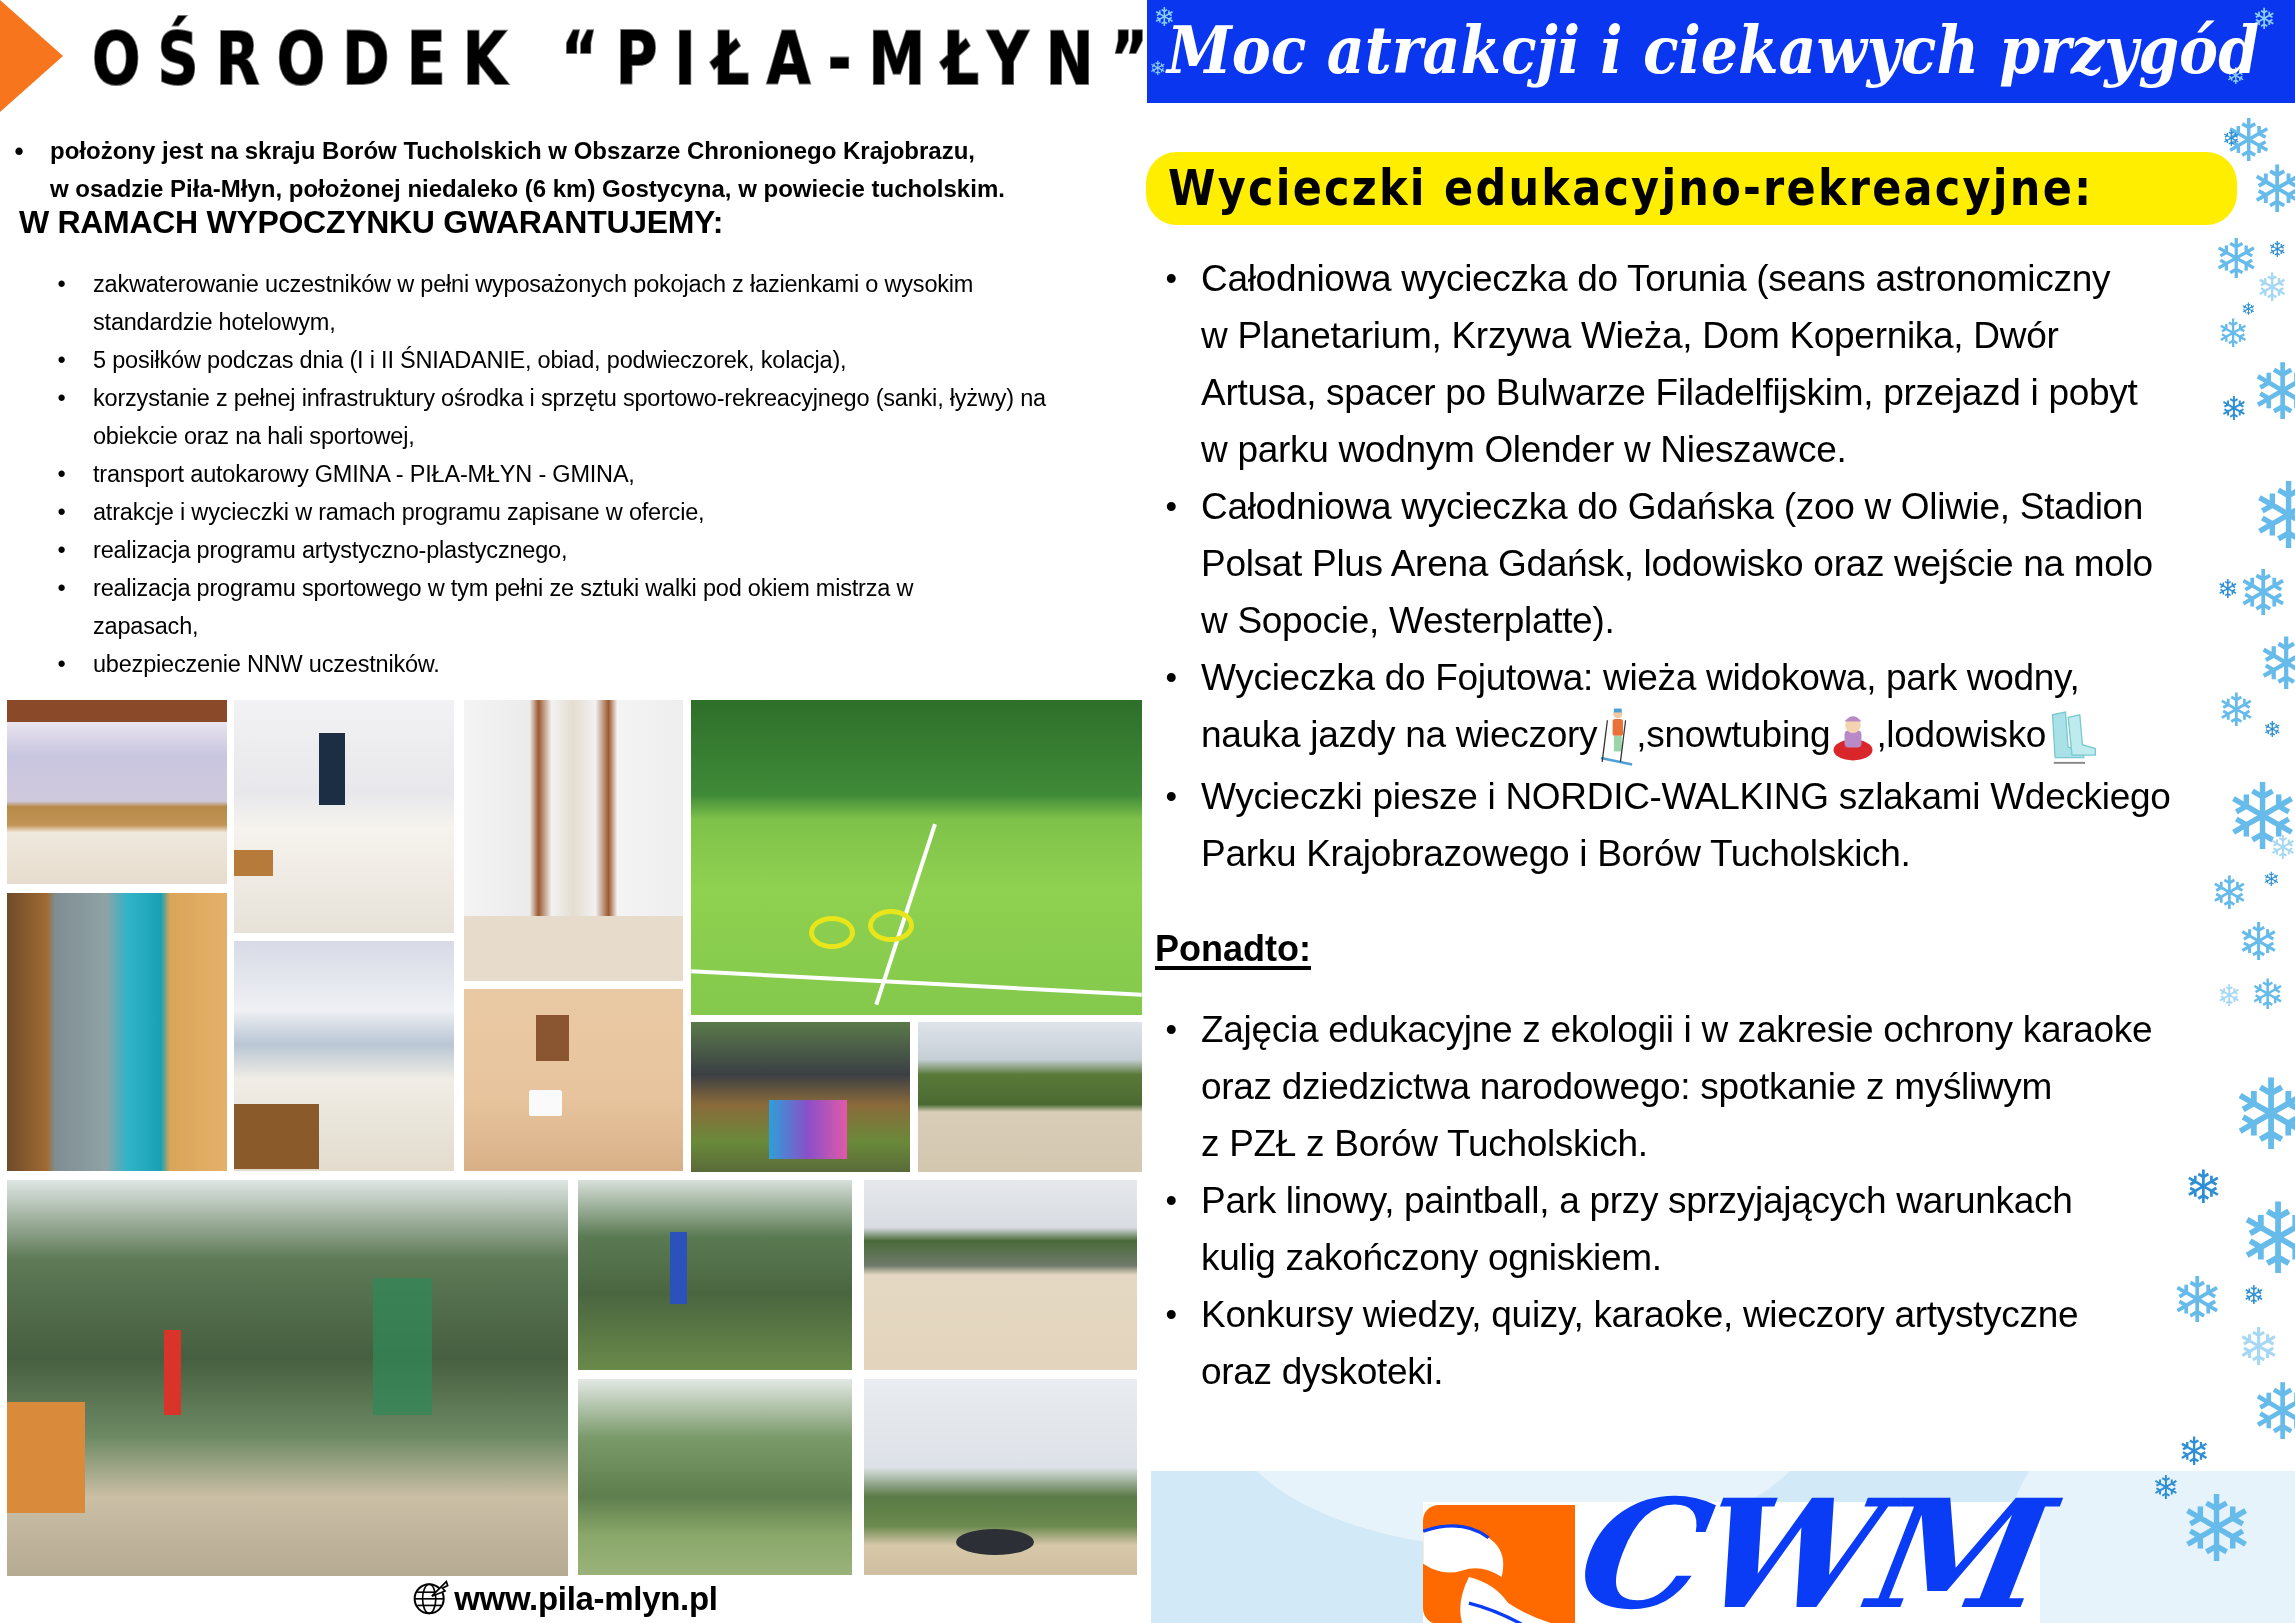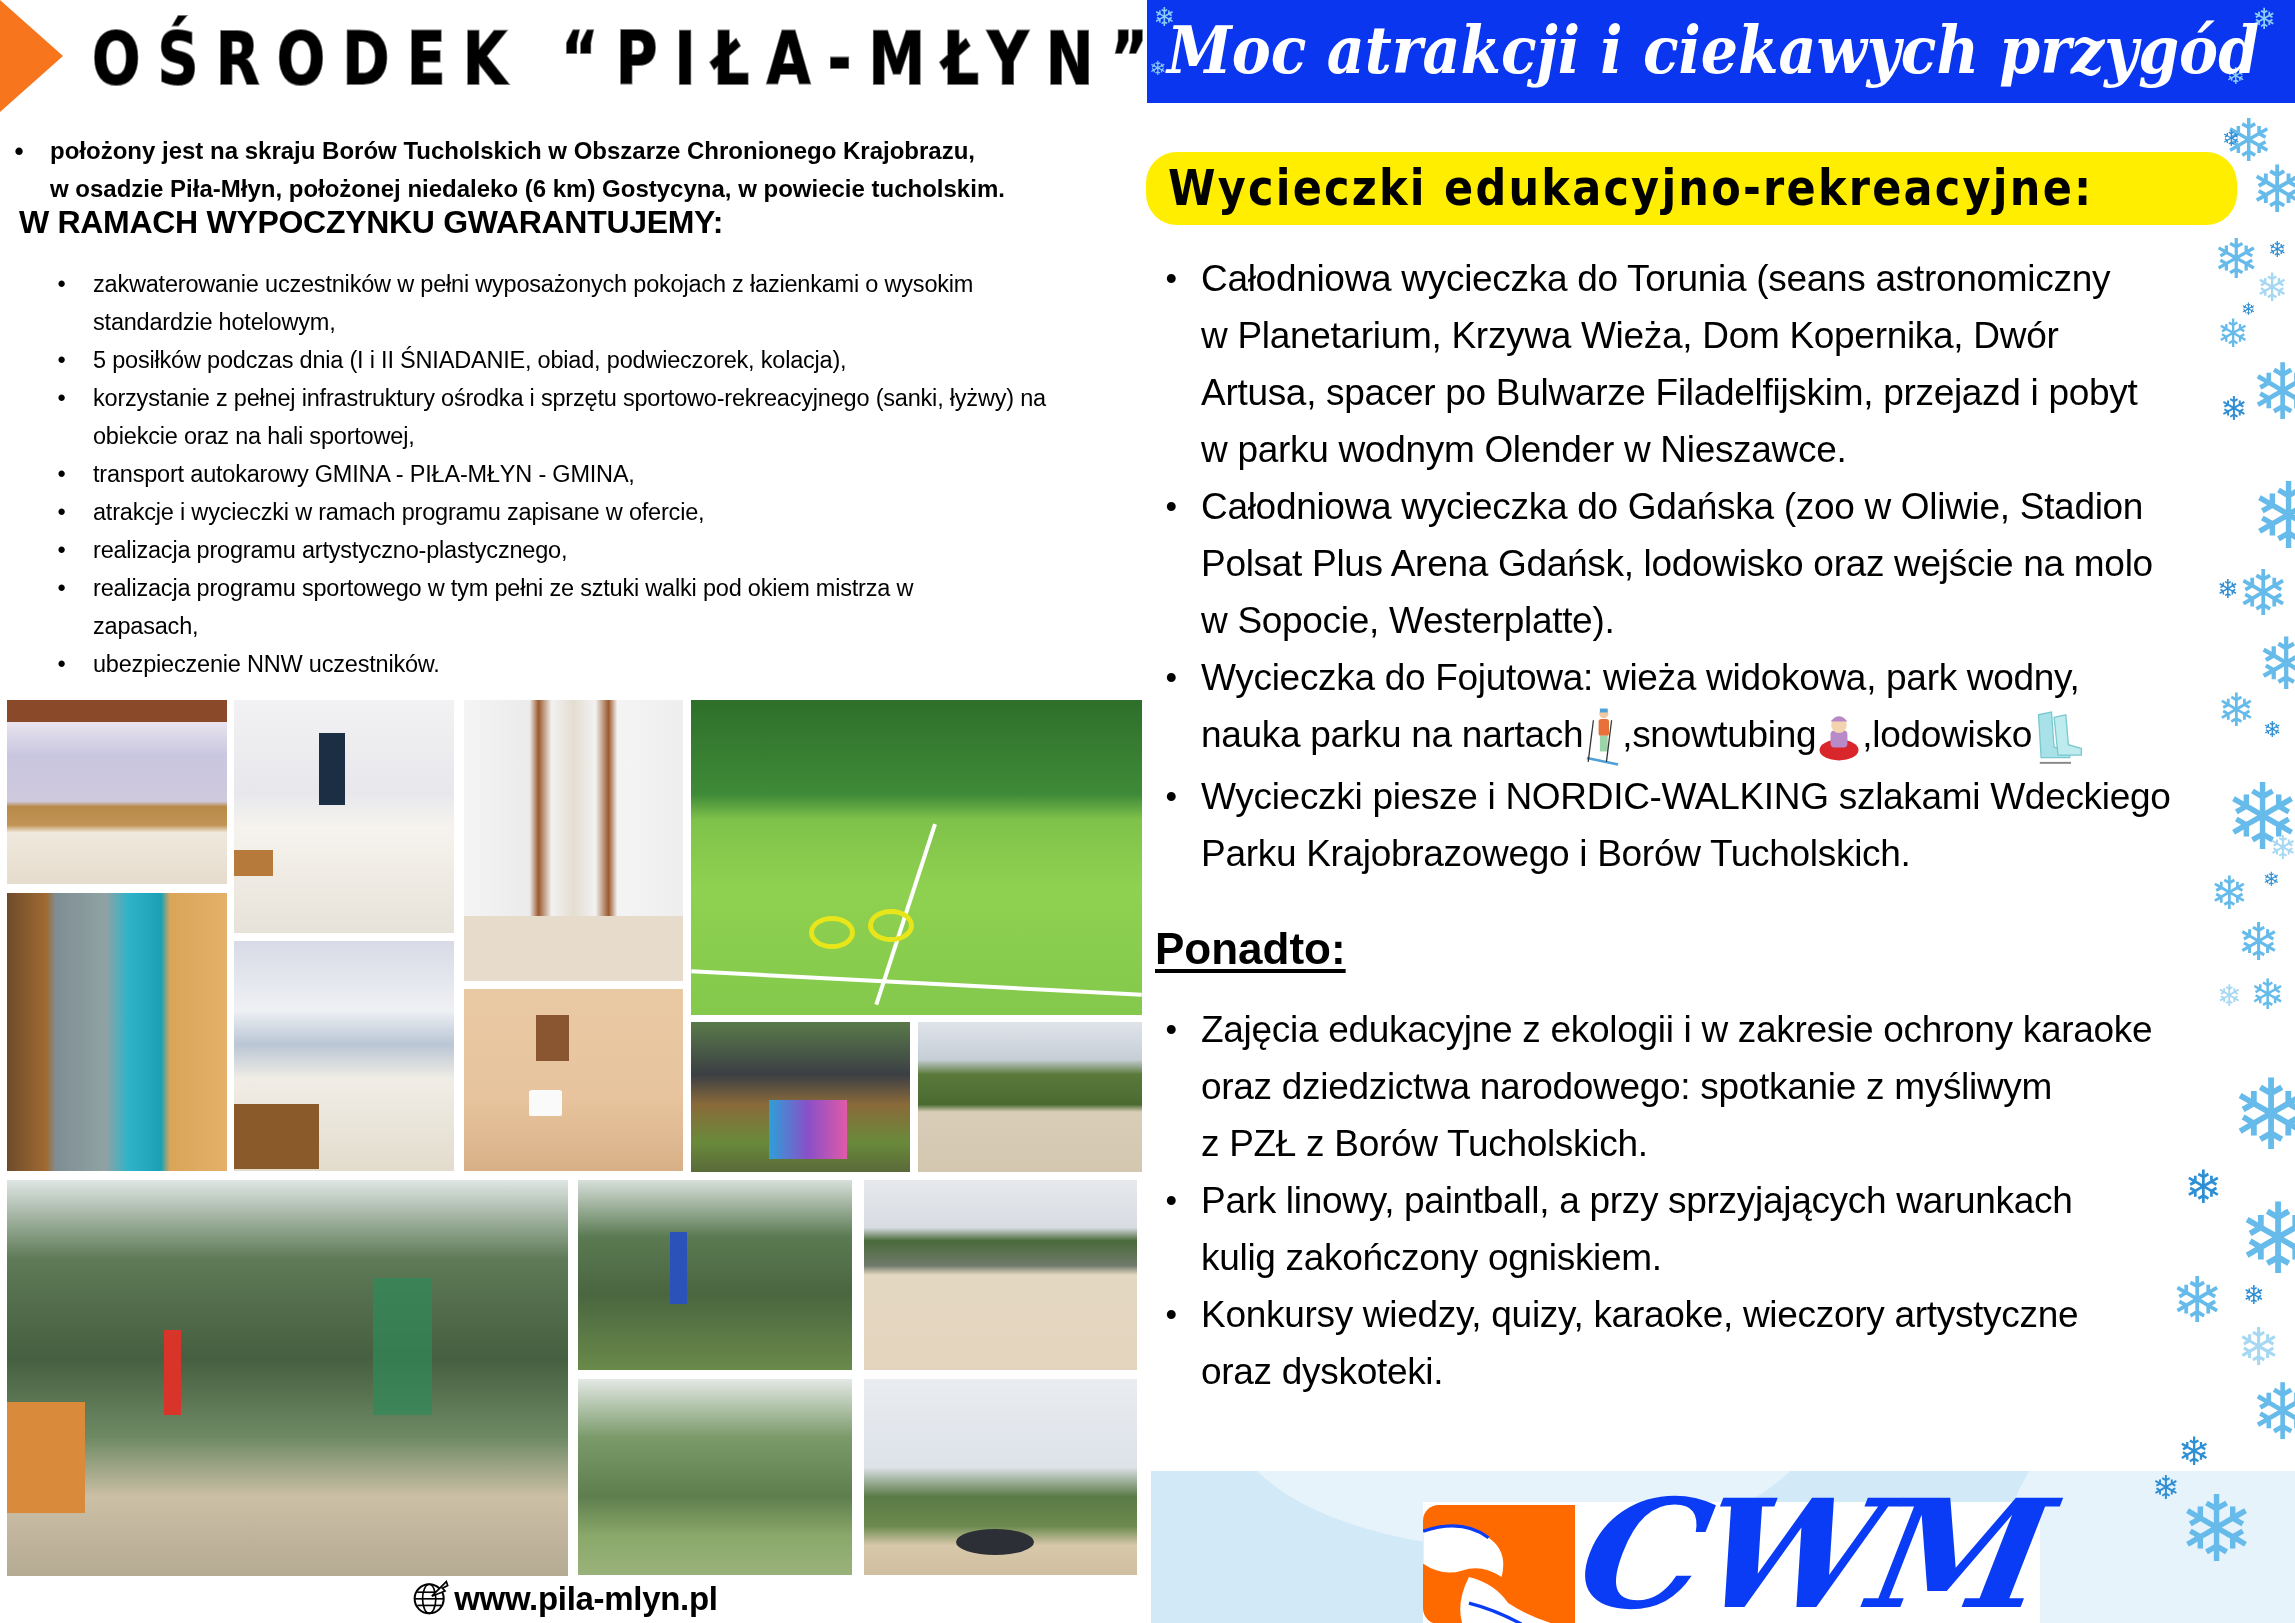--- a/index.html
+++ b/index.html
@@ -66,21 +66,21 @@
     position: absolute; left: 22px; top: 5.2px; white-space: nowrap;
     font-family: "DejaVu Sans", sans-serif; font-weight: bold; font-size: 50px; line-height: 63px;
     letter-spacing: 2.6px; transform: scaleX(0.86); transform-origin: left center;
   }
   .right-list { position: absolute; left: 1151px; width: 1086px; }
   .right-list li { font-size: 37px; line-height: 57px; padding-left: 55px; letter-spacing: -0.3px; }
   .right-list li::before { left: 15.7px; font-size: 33px; }
   .trips { top: 230px; }
   .ponadto-header {
     position: absolute; left: 1155px; top: 923px;
-    font-weight: bold; font-size: 44px; line-height: 52px;
+    font-weight: bold; font-size: 36px; line-height: 52px;
     text-decoration: underline; text-decoration-thickness: 3.9px; text-underline-offset: 5.2px;
   }
   .extras { top: 981px; }
   .inline-icon { display: inline-block; vertical-align: middle; }
   .bold-inline { font-weight: bold; }
 
   .bottom-strip {
     position: absolute; left: 1151px; top: 1471px; width: 1144px; height: 152px;
     background: #d2eaf7; overflow: hidden;
   }
@@ -203,21 +203,21 @@
       <span>Artusa, spacer po Bulwarze Filadelfijskim, przejazd i pobyt</span><br>
       <span>w parku wodnym Olender w Nieszawce.</span>
     </li>
     <li>
       <span>Całodniowa wycieczka do Gdańska (zoo w Oliwie, Stadion</span><br>
       <span>Polsat Plus Arena Gdańsk, lodowisko oraz wejście na molo</span><br>
       <span>w Sopocie, Westerplatte).</span>
     </li>
     <li>
       <span>Wycieczka do Fojutowa: wieża widokowa, park wodny,</span><br>
-      <span>nauka parku na nartach</span><span class="inline-icon">
+      <span>nauka jazdy na wieczory</span><span class="inline-icon">
         <svg width="39" height="59" viewBox="0 0 60 90" style="vertical-align:-14.4px;">
           <circle cx="32" cy="10" r="7" fill="#f2c9a0"></circle>
             <rect x="26" y="2" width="12" height="6" fill="#4ea0d8"></rect>
           <rect x="24" y="18" width="16" height="26" rx="4" fill="#e8713a"></rect>
           <rect x="26" y="44" width="12" height="24" fill="#9ad4a8"></rect>
           <line x1="6" y1="78" x2="54" y2="88" stroke="#4ea0d8" stroke-width="4"></line>
           <line x1="16" y1="20" x2="8" y2="84" stroke="#333" stroke-width="2"></line>
           <line x1="44" y1="20" x2="36" y2="84" stroke="#333" stroke-width="2"></line>
         </svg></span><span>,snowtubing</span><span class="inline-icon">
         <svg width="46" height="52" viewBox="0 0 70 80" style="vertical-align:-13px;">

